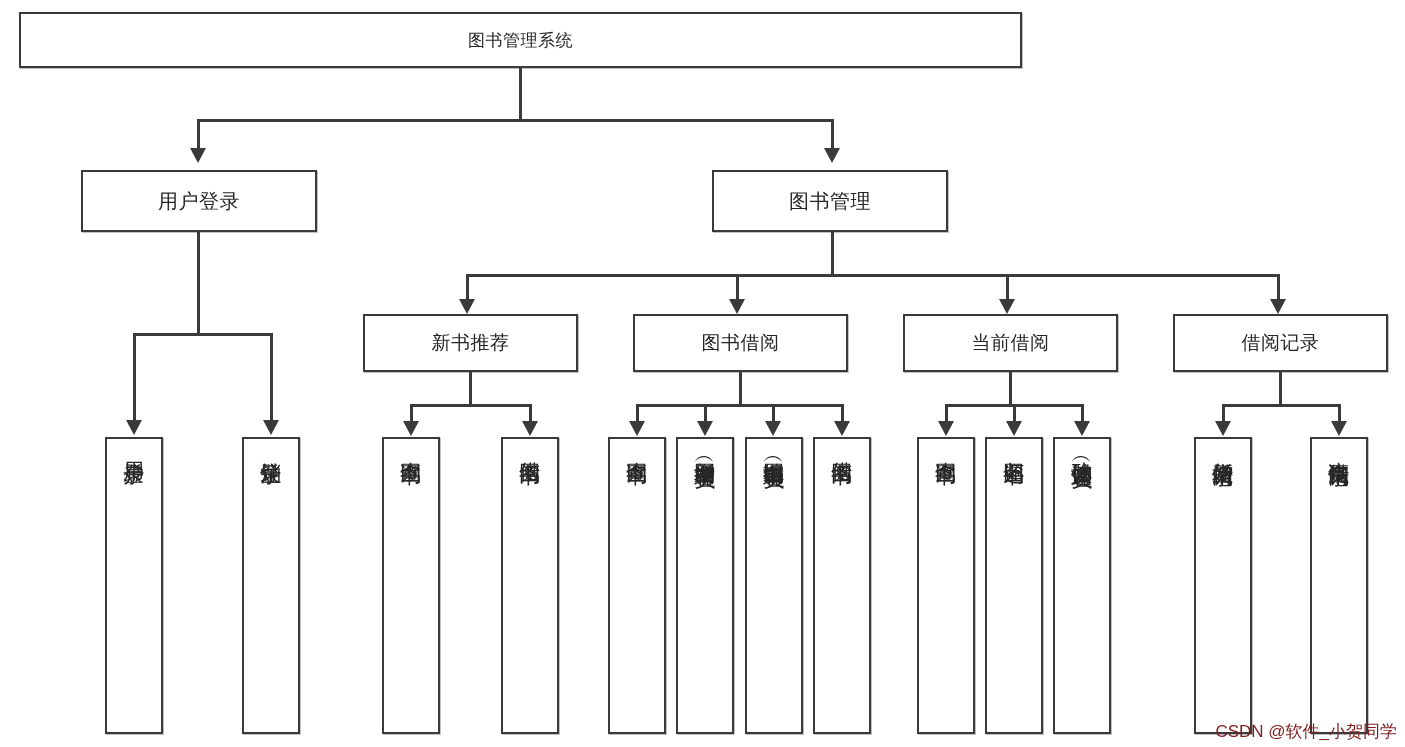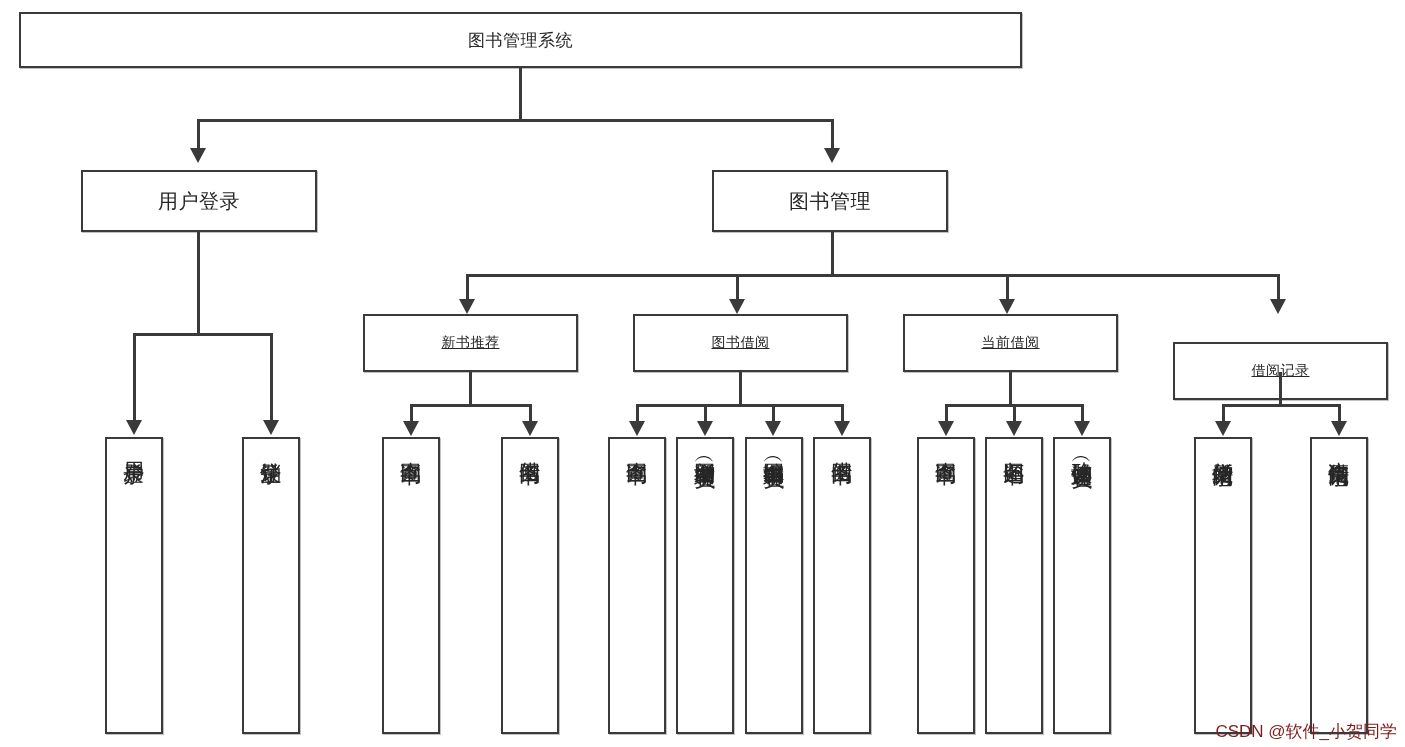--- a/index.html
+++ b/index.html
@@ -28,21 +28,21 @@
   }
   .node .label {
     color: #262626;
     white-space: nowrap;
     letter-spacing: 0.5px;
   }
   
   .node.root .label { font-size: 17px; }
   
   .node.tier1 .label { font-size: 20px; }
-  .node.tier2 .label { font-size: 14px; text-decoration: underline; }
+  .node.tier2 .label { font-size: 19px; }
 
   
   .node.leaf {
     align-items: flex-start;
     justify-content: center;
     padding-top: 6px;
   }
   .node.leaf .label {
     font-size: 21px;
     line-height: 1.02;
@@ -124,21 +124,21 @@
 
   <div class="node tier2" style="left:363px; top:314px; width:215px; height:58px;">
     <span class="label">新书推荐</span>
   </div>
   <div class="node tier2" style="left:903px; top:314px; width:215px; height:58px;">
     <span class="label">当前借阅</span>
   </div>
   <div class="node tier2" style="left:633px; top:314px; width:215px; height:58px;">
     <span class="label">图书借阅</span>
   </div>
-  <div class="node tier2" style="left:1173px; top:314px; width:215px; height:58px;margin-top:28px;">
+  <div class="node tier2" style="left:1173px; top:314px; width:215px; height:58px;">
     <span class="label">借阅记录</span>
   </div>
 
   <div class="edge v" style="left:469px; top:372px; width:3px; height:34px;"></div>
   <div class="edge h" style="left:410px; top:404px; width:122px; height:3px;"></div>
   <div class="edge v" style="left:410px; top:404px; width:3px; height:18px;"></div>
   <div class="edge v" style="left:529px; top:404px; width:3px; height:18px;"></div>
   <div class="arrow" style="left:403px; top:421px;"></div>
   <div class="arrow" style="left:522px; top:421px;"></div>
 

